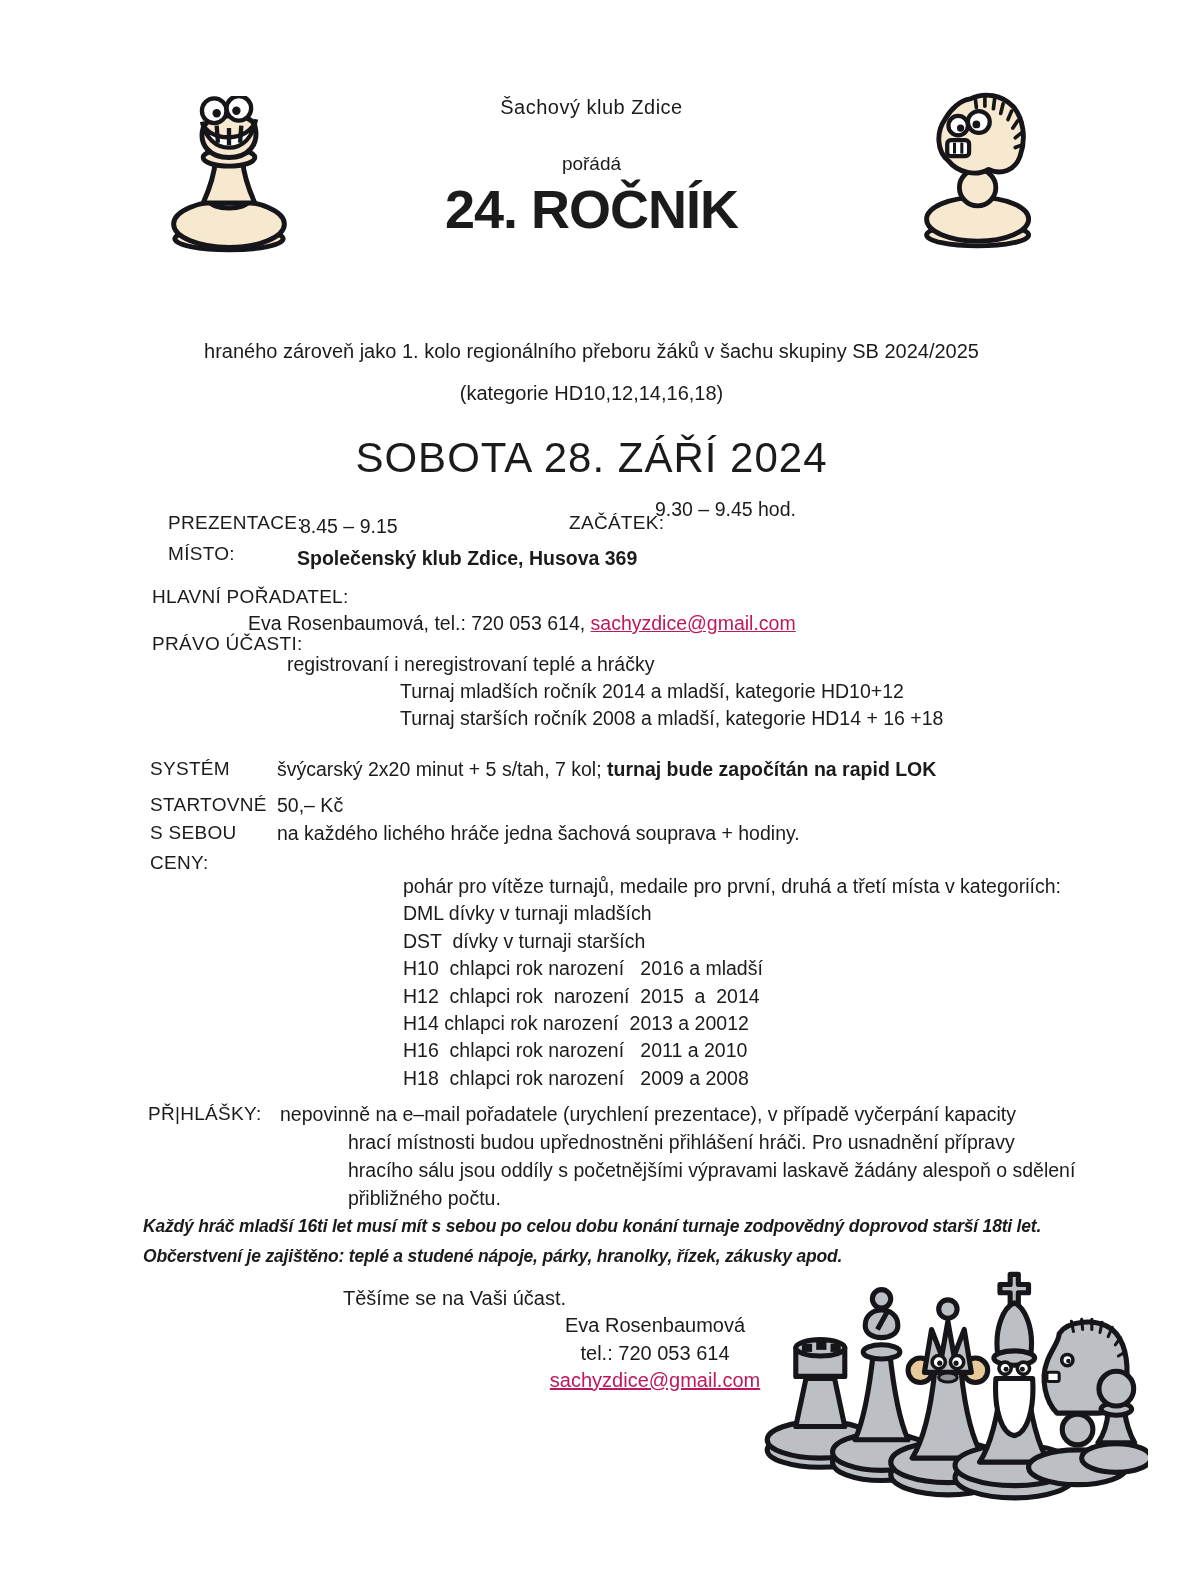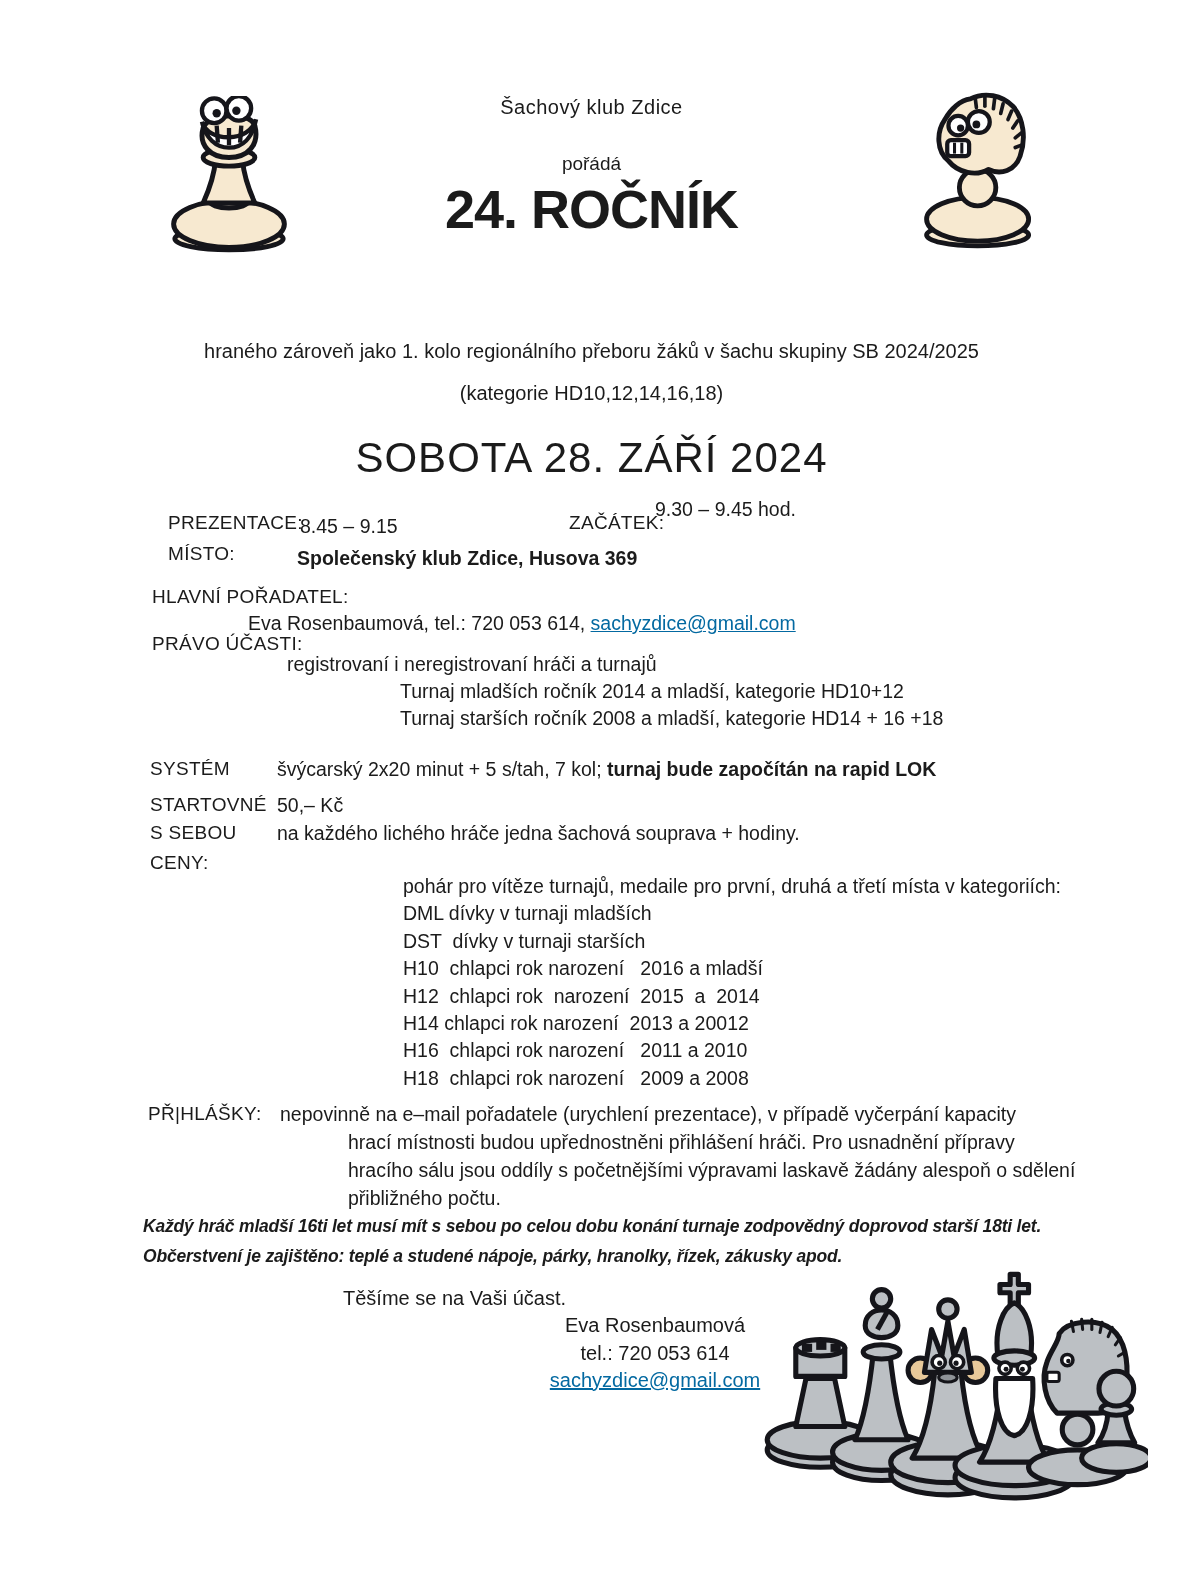--- a/index.html
+++ b/index.html
@@ -17,21 +17,21 @@
   .organizes{top:153px;font-size:19px;}
   .title1{top:178px;font-size:54px;font-weight:bold;letter-spacing:-1px;}
   .title2{top:248px;font-size:54px;font-weight:bold;letter-spacing:-1px;}
   .subtitle{top:340px;font-size:20px;}
   .cats{top:382px;font-size:20px;}
   .bigdate{top:434px;font-size:42px;letter-spacing:1px;}
   .lbl{font-size:19px;letter-spacing:.3px;}
   .val{font-size:19.5px;}
   .bold{font-weight:bold;}
   .pre{white-space:pre;}
-  a.maillink{color:#0369a1;text-decoration:underline;}
+  a.maillink{color:#be185d;text-decoration:underline;}
   .prizes{left:403px;top:873px;font-size:19.5px;line-height:27.4px;}
   .note{font-size:17.5px;font-weight:bold;font-style:italic;letter-spacing:-0.2px;}
   .contact{left:470px;top:1312px;width:370px;text-align:center;font-size:20px;line-height:27.5px;}
   svg{display:block;}
 </style>
 </head>
 <body>
 
 <div class="page">
 
@@ -102,21 +102,21 @@
 
   <div class="abs lbl" style="left:168px;top:543px;">MÍSTO:</div>
   <div class="abs val bold" style="left:297px;top:547px;">Společenský klub Zdice, Husova 369</div>
 
   <div class="abs lbl" style="left:152px;top:586px;">HLAVNÍ POŘADATEL:</div>
   <div class="abs val" style="left:248px;top:612px;">
     <span>Eva Rosenbaumová, tel.: 720 053 614, </span><a class="maillink" href="#">sachyzdice@gmail.com</a>
   </div>
 
   <div class="abs lbl" style="left:152px;top:633px;">PRÁVO ÚČASTI:</div>
-  <div class="abs val" style="left:287px;top:653px;">registrovaní i neregistrovaní hráči a turnajů</div>
+  <div class="abs val" style="left:287px;top:653px;">registrovaní i neregistrovaní teplé a hráčky</div>
   <div class="abs val" style="left:400px;top:680px;">Turnaj mladších ročník 2014 a mladší, kategorie HD10+12</div>
   <div class="abs val" style="left:400px;top:707px;">Turnaj starších ročník 2008 a mladší, kategorie HD14 + 16 +18</div>
 
   <div class="abs lbl" style="left:150px;top:758px;">SYSTÉM</div>
   <div class="abs val" style="left:277px;top:758px;">
     <span>švýcarský 2x20 minut + 5 s/tah, 7 kol; </span><span class="bold">turnaj bude započítán na rapid LOK</span>
   </div>
 
   <div class="abs lbl" style="left:150px;top:794px;">STARTOVNÉ</div>
   <div class="abs val" style="left:277px;top:794px;">50,– Kč</div>

